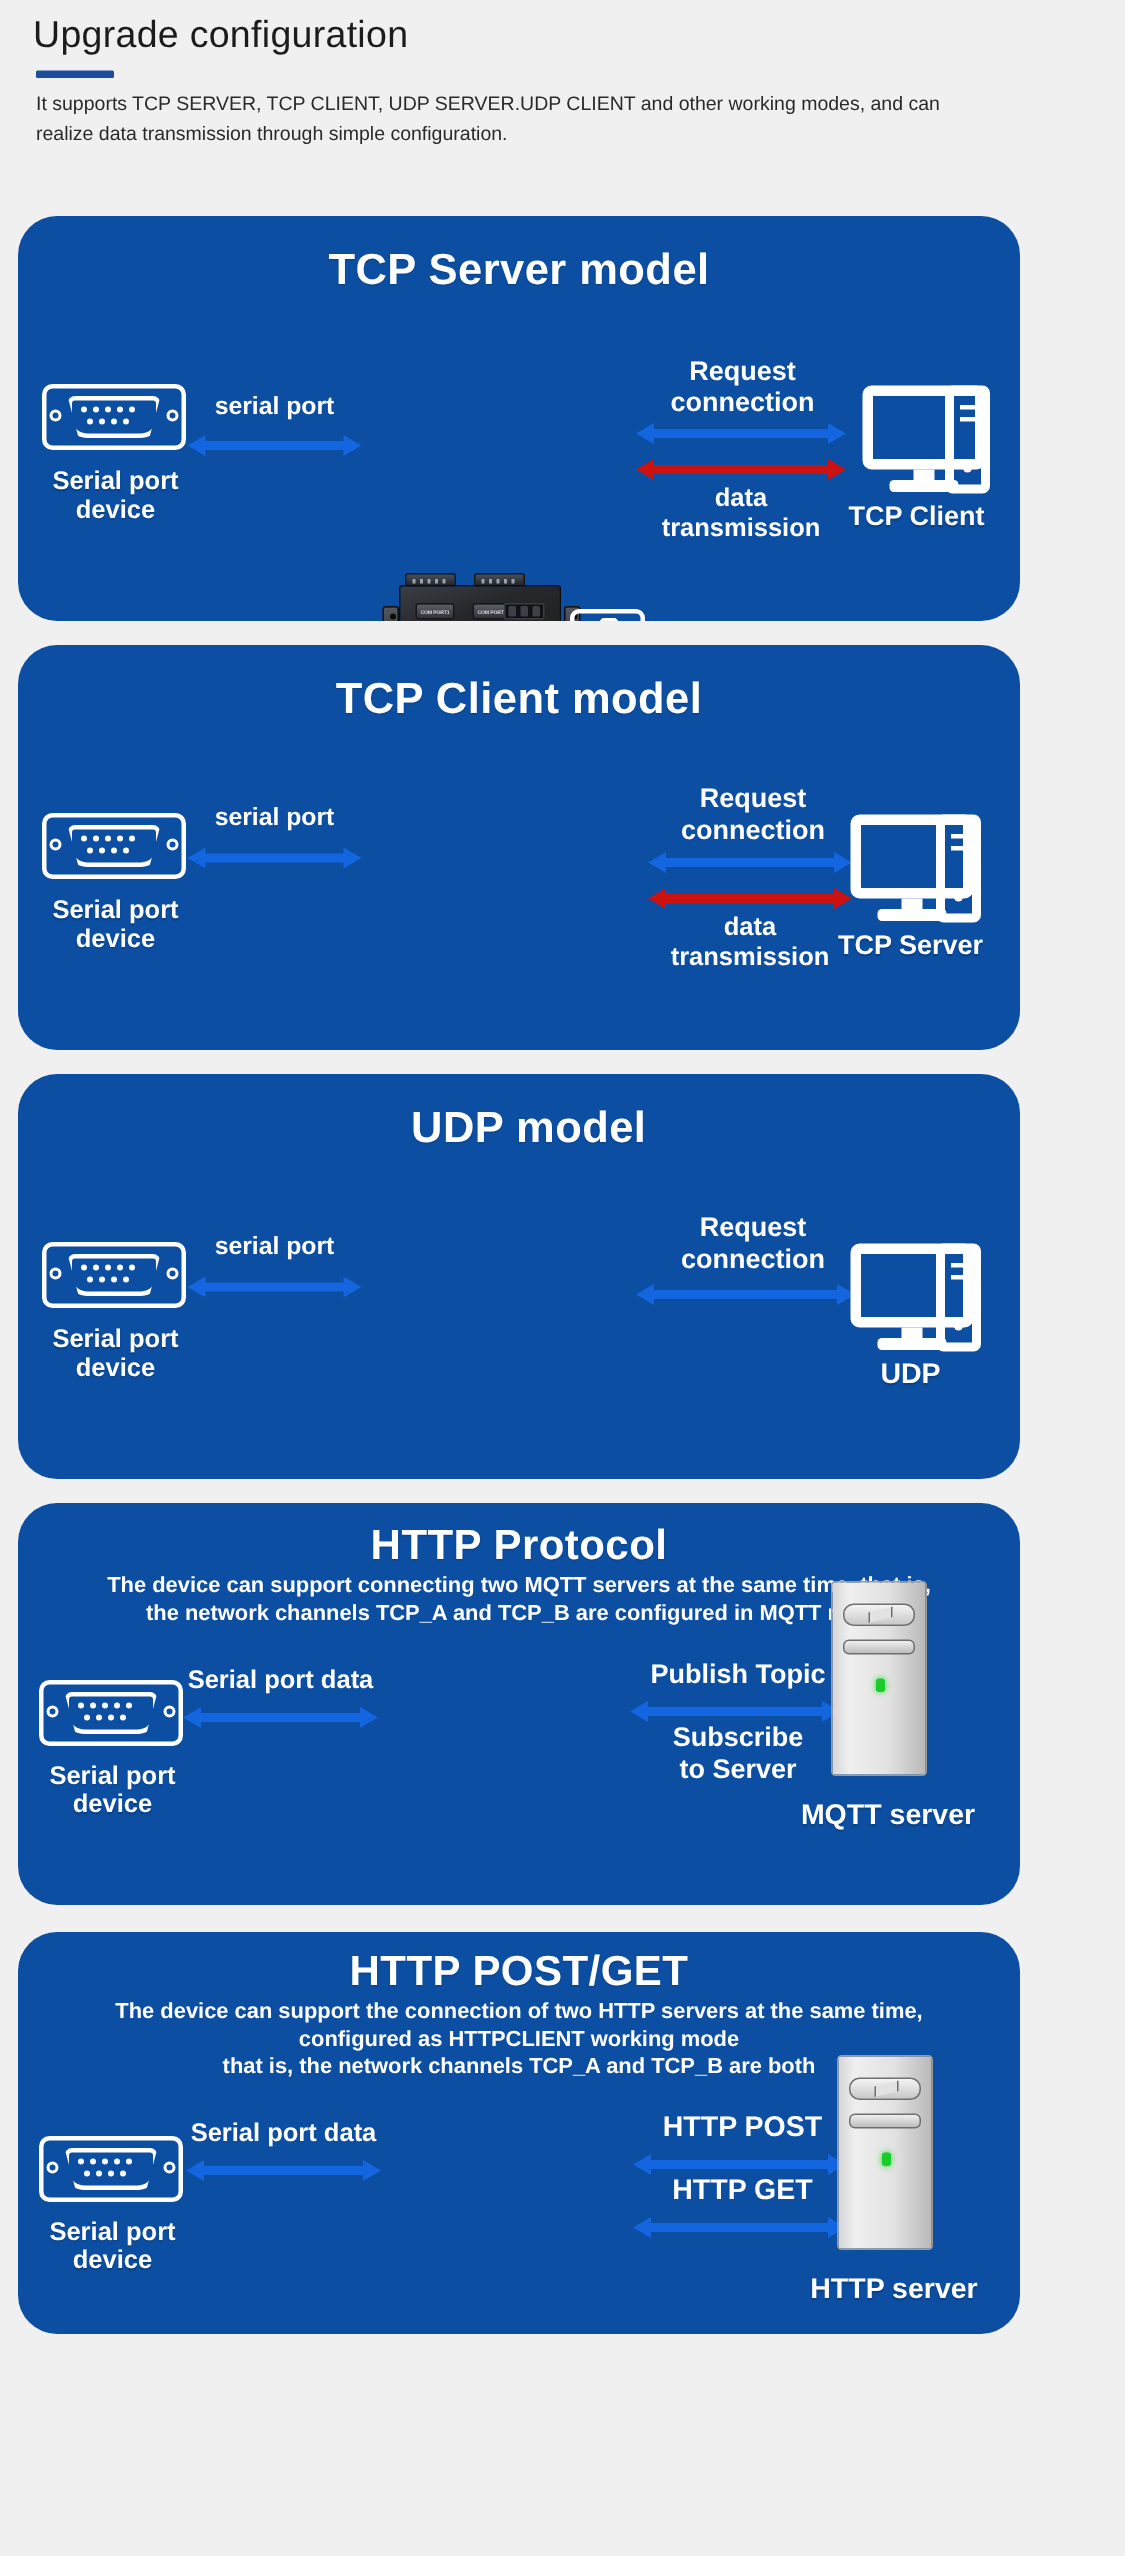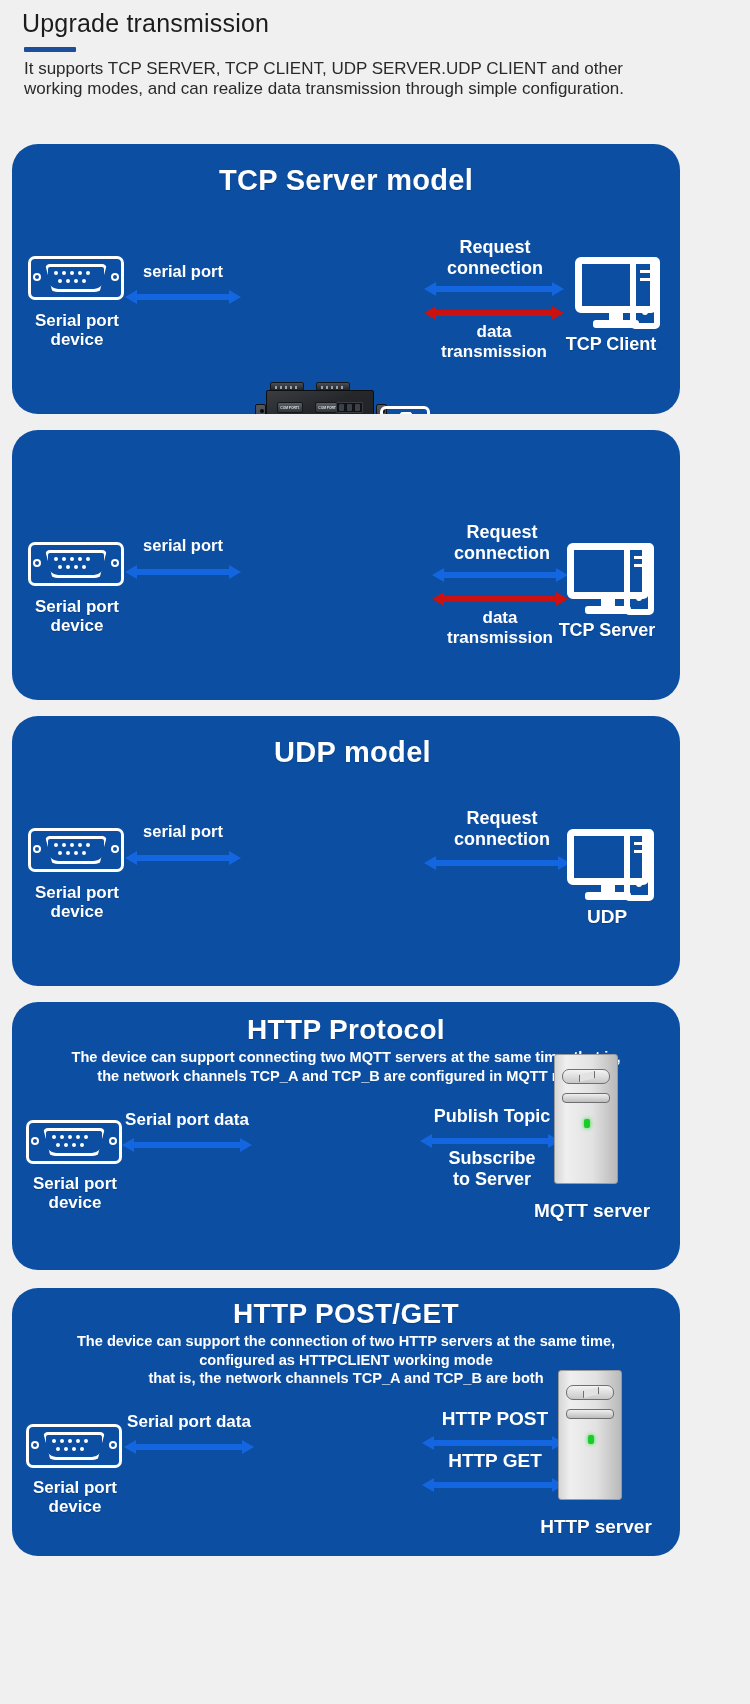--- a/index.html
+++ b/index.html
@@ -7,21 +7,21 @@
     width:750px;height:1704px;
     background:#f0f0f0;
     font-family:"Liberation Sans", sans-serif;
     overflow:hidden;
     position:relative;
   }
   .header{padding:8px 22px 0 22px;}
   .h-line1{font-size:25px;color:#1c1c1c;line-height:31px;font-weight:400;letter-spacing:.2px;}
   .h-line2{font-size:25px;color:#1c1c1c;line-height:33px;font-weight:400;letter-spacing:.2px;}
   .accent-bar{width:52px;height:5px;background:#1b4f9c;margin:8px 0 7px 2px;border-radius:1px;}
-  .h-desc{font-size:17px;color:#2a2a2a;line-height:20px;max-width:640px;padding-left:2px;}
+  .h-desc{font-size:13px;color:#2a2a2a;line-height:20px;max-width:640px;padding-left:2px;}
 
   .panel{
     position:absolute;left:12px;width:668px;
     background:#0b4ea2;border-radius:26px;color:#fff;
     box-sizing:border-box;overflow:hidden;
   }
   .p-title{
     text-align:center;font-weight:bold;letter-spacing:.3px;
     text-shadow:0 1px 1px rgba(0,0,0,.18);
   }
@@ -147,21 +147,21 @@
   .leds i{width:5px;height:7px;background:#3c4148;border-radius:1px;}
 
   .cap{font-weight:bold;text-shadow:0 1px 1px rgba(0,0,0,.2);}
   .lbl{color:#fff;text-align:center;line-height:1.12;}
   .abs{position:absolute;font-weight:bold;}
 </style>
 </head>
 <body>
 
 <div class="header">
-  <div class="h-line1">Upgrade transmission</div>
+  <div class="h-line1">Upgrade configuration</div>
   <div class="accent-bar"></div>
   <div class="h-desc">It supports TCP SERVER, TCP CLIENT, UDP SERVER.UDP CLIENT and other working modes, and can realize data transmission through simple configuration.</div>
 </div>
 
 <div class="panel" id="panel-tcp-server" style="top:144px;height:270px;">
   <div class="p-title" style="font-size:29px;margin-top:20px;">TCP Server model</div>
 
   <div class="abs" style="left:16px;top:112px;">
     <div class="db9">
       <div class="shell"></div>
@@ -262,20 +262,21 @@
   </div>
   <div class="abs tower-w" style="left:618px;top:113px;">
     <div class="slot" style="top:7px"></div>
       <div class="slot" style="top:15px"></div>
       <div class="dot"></div>
   </div>
   <div class="abs cap" style="left:520px;top:190px;width:158px;text-align:center;font-size:18px;">TCP Client</div>
 </div>
 
 <div class="panel" id="panel-tcp-client" style="top:430px;height:270px;">
+  <div class="p-title" style="font-size:29px;margin-top:20px;">TCP Client model</div>
 
   <div class="abs" style="left:16px;top:112px;">
     <div class="db9">
       <div class="shell"></div>
         <div class="trap"></div>
       <div class="pins">
         <i style="left:0;top:0"></i>
           <i style="left:8px;top:0"></i>
           <i style="left:16px;top:0"></i>
           <i style="left:24px;top:0"></i>

